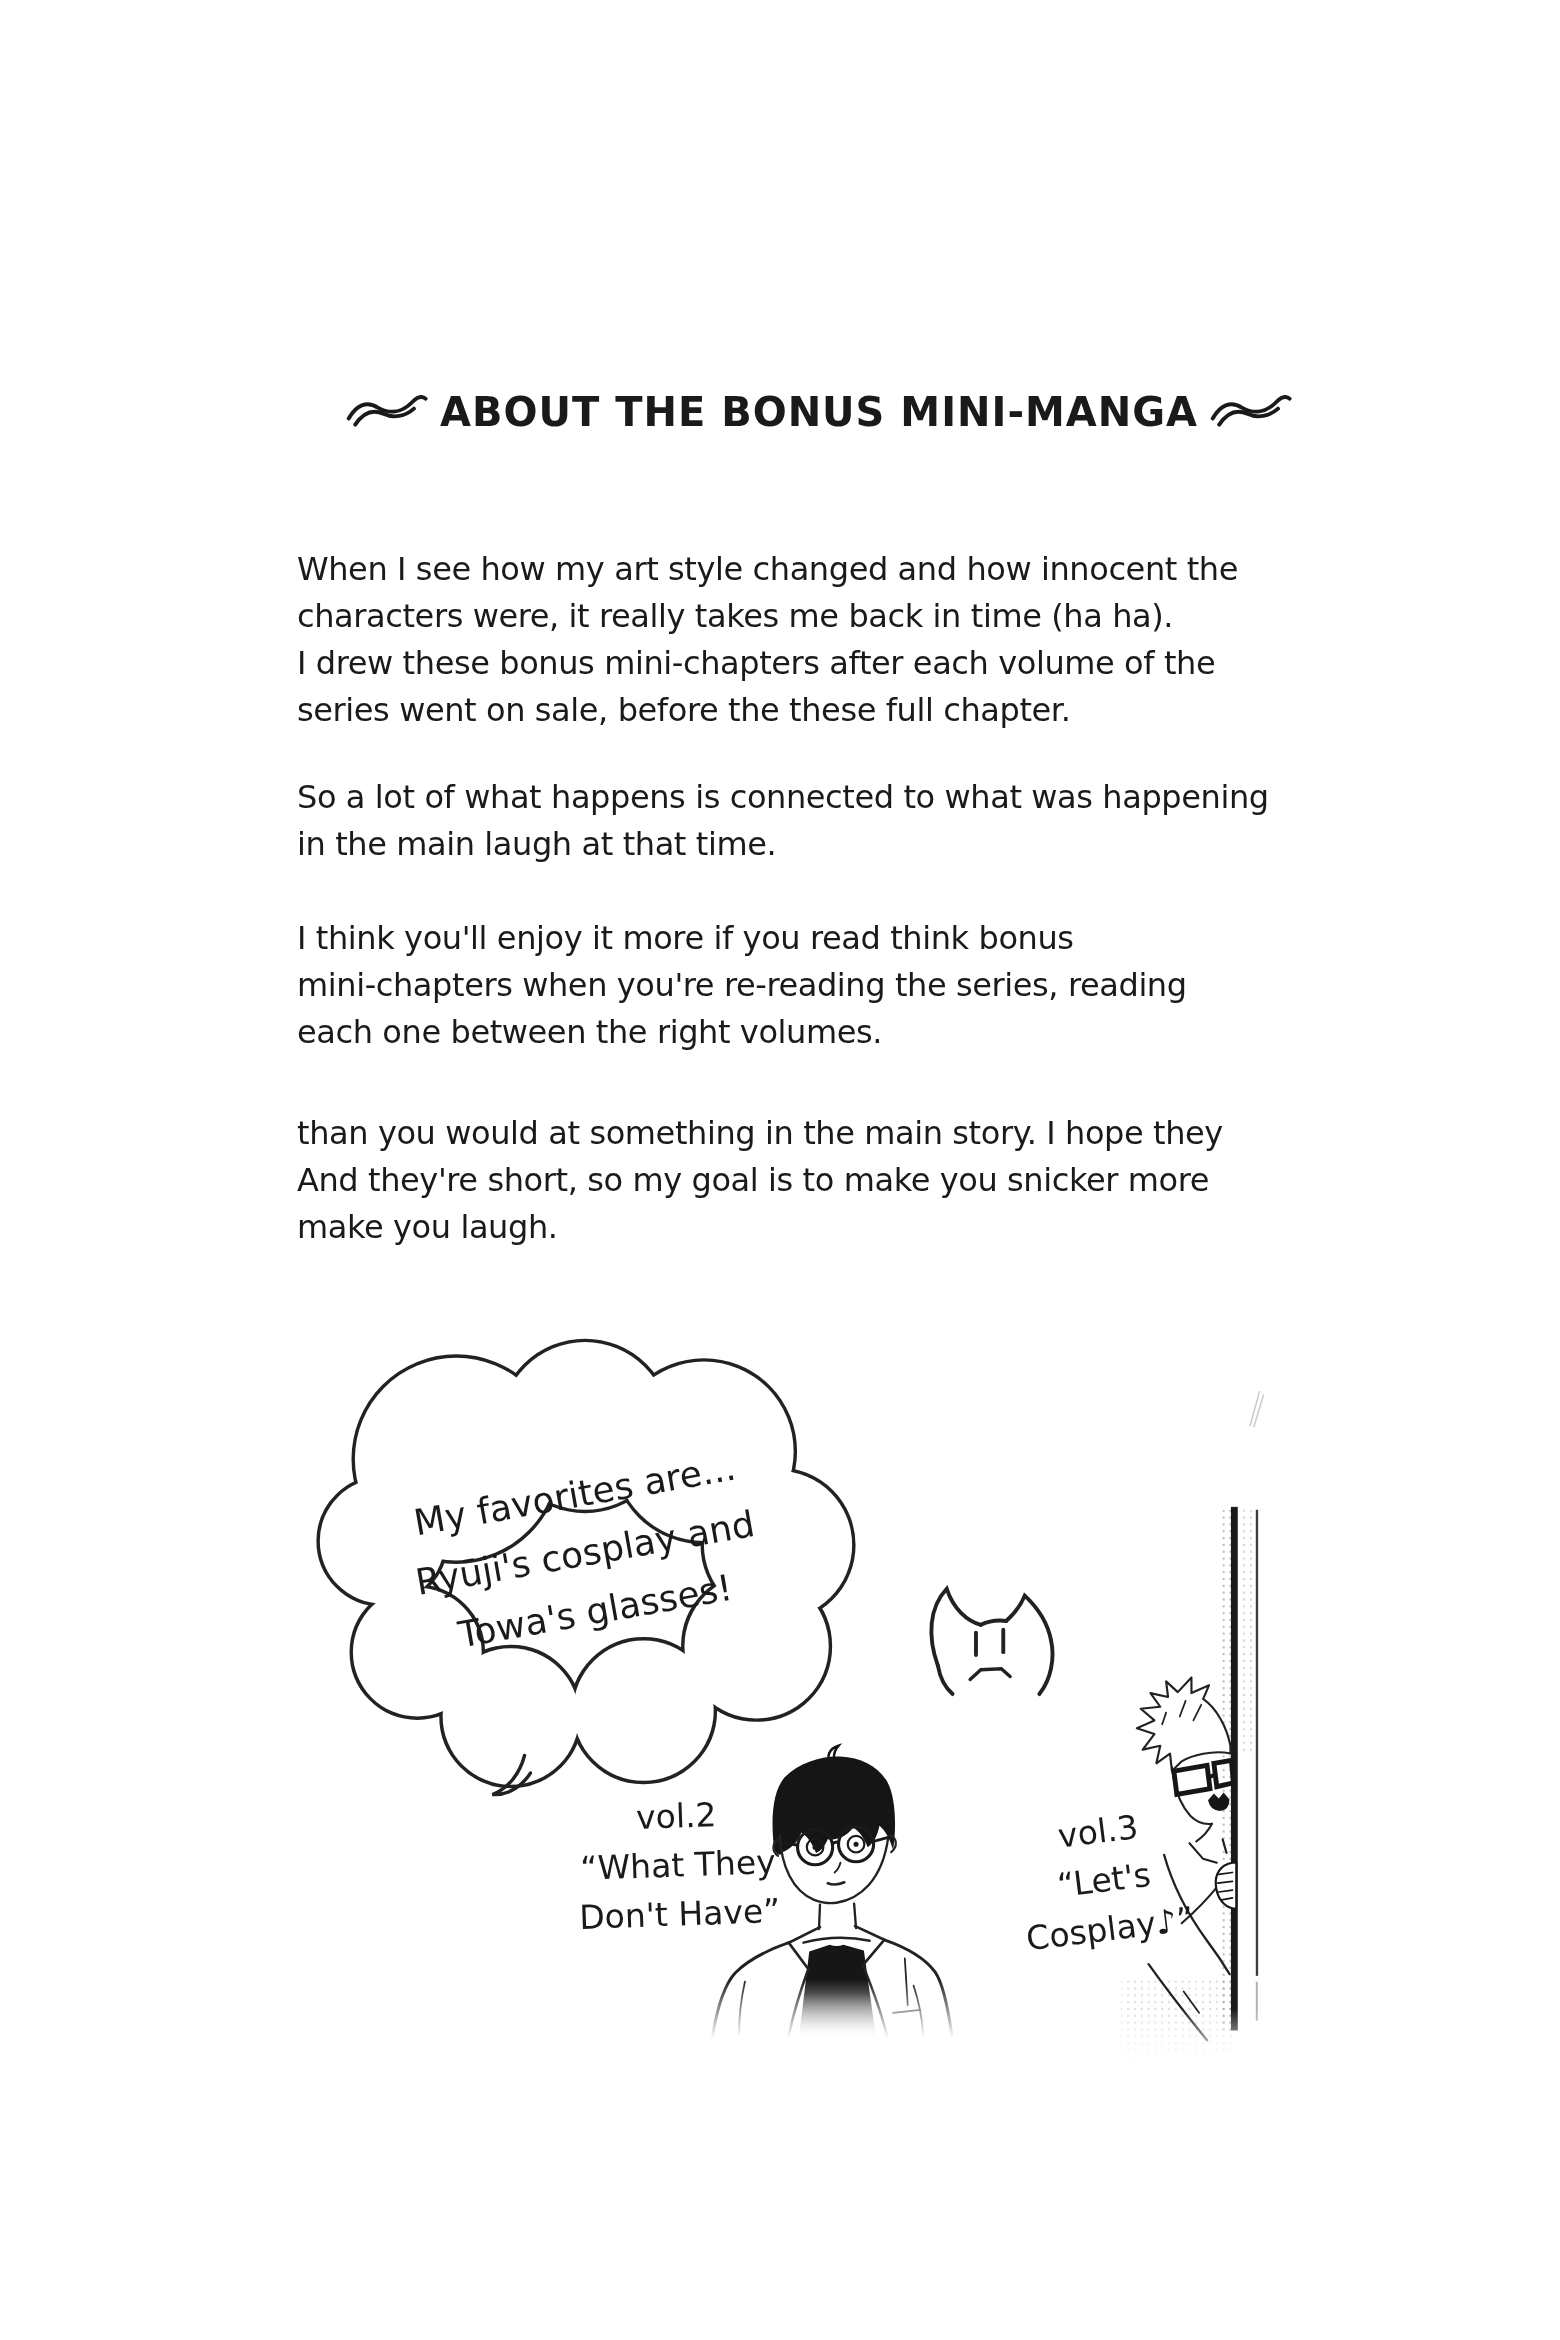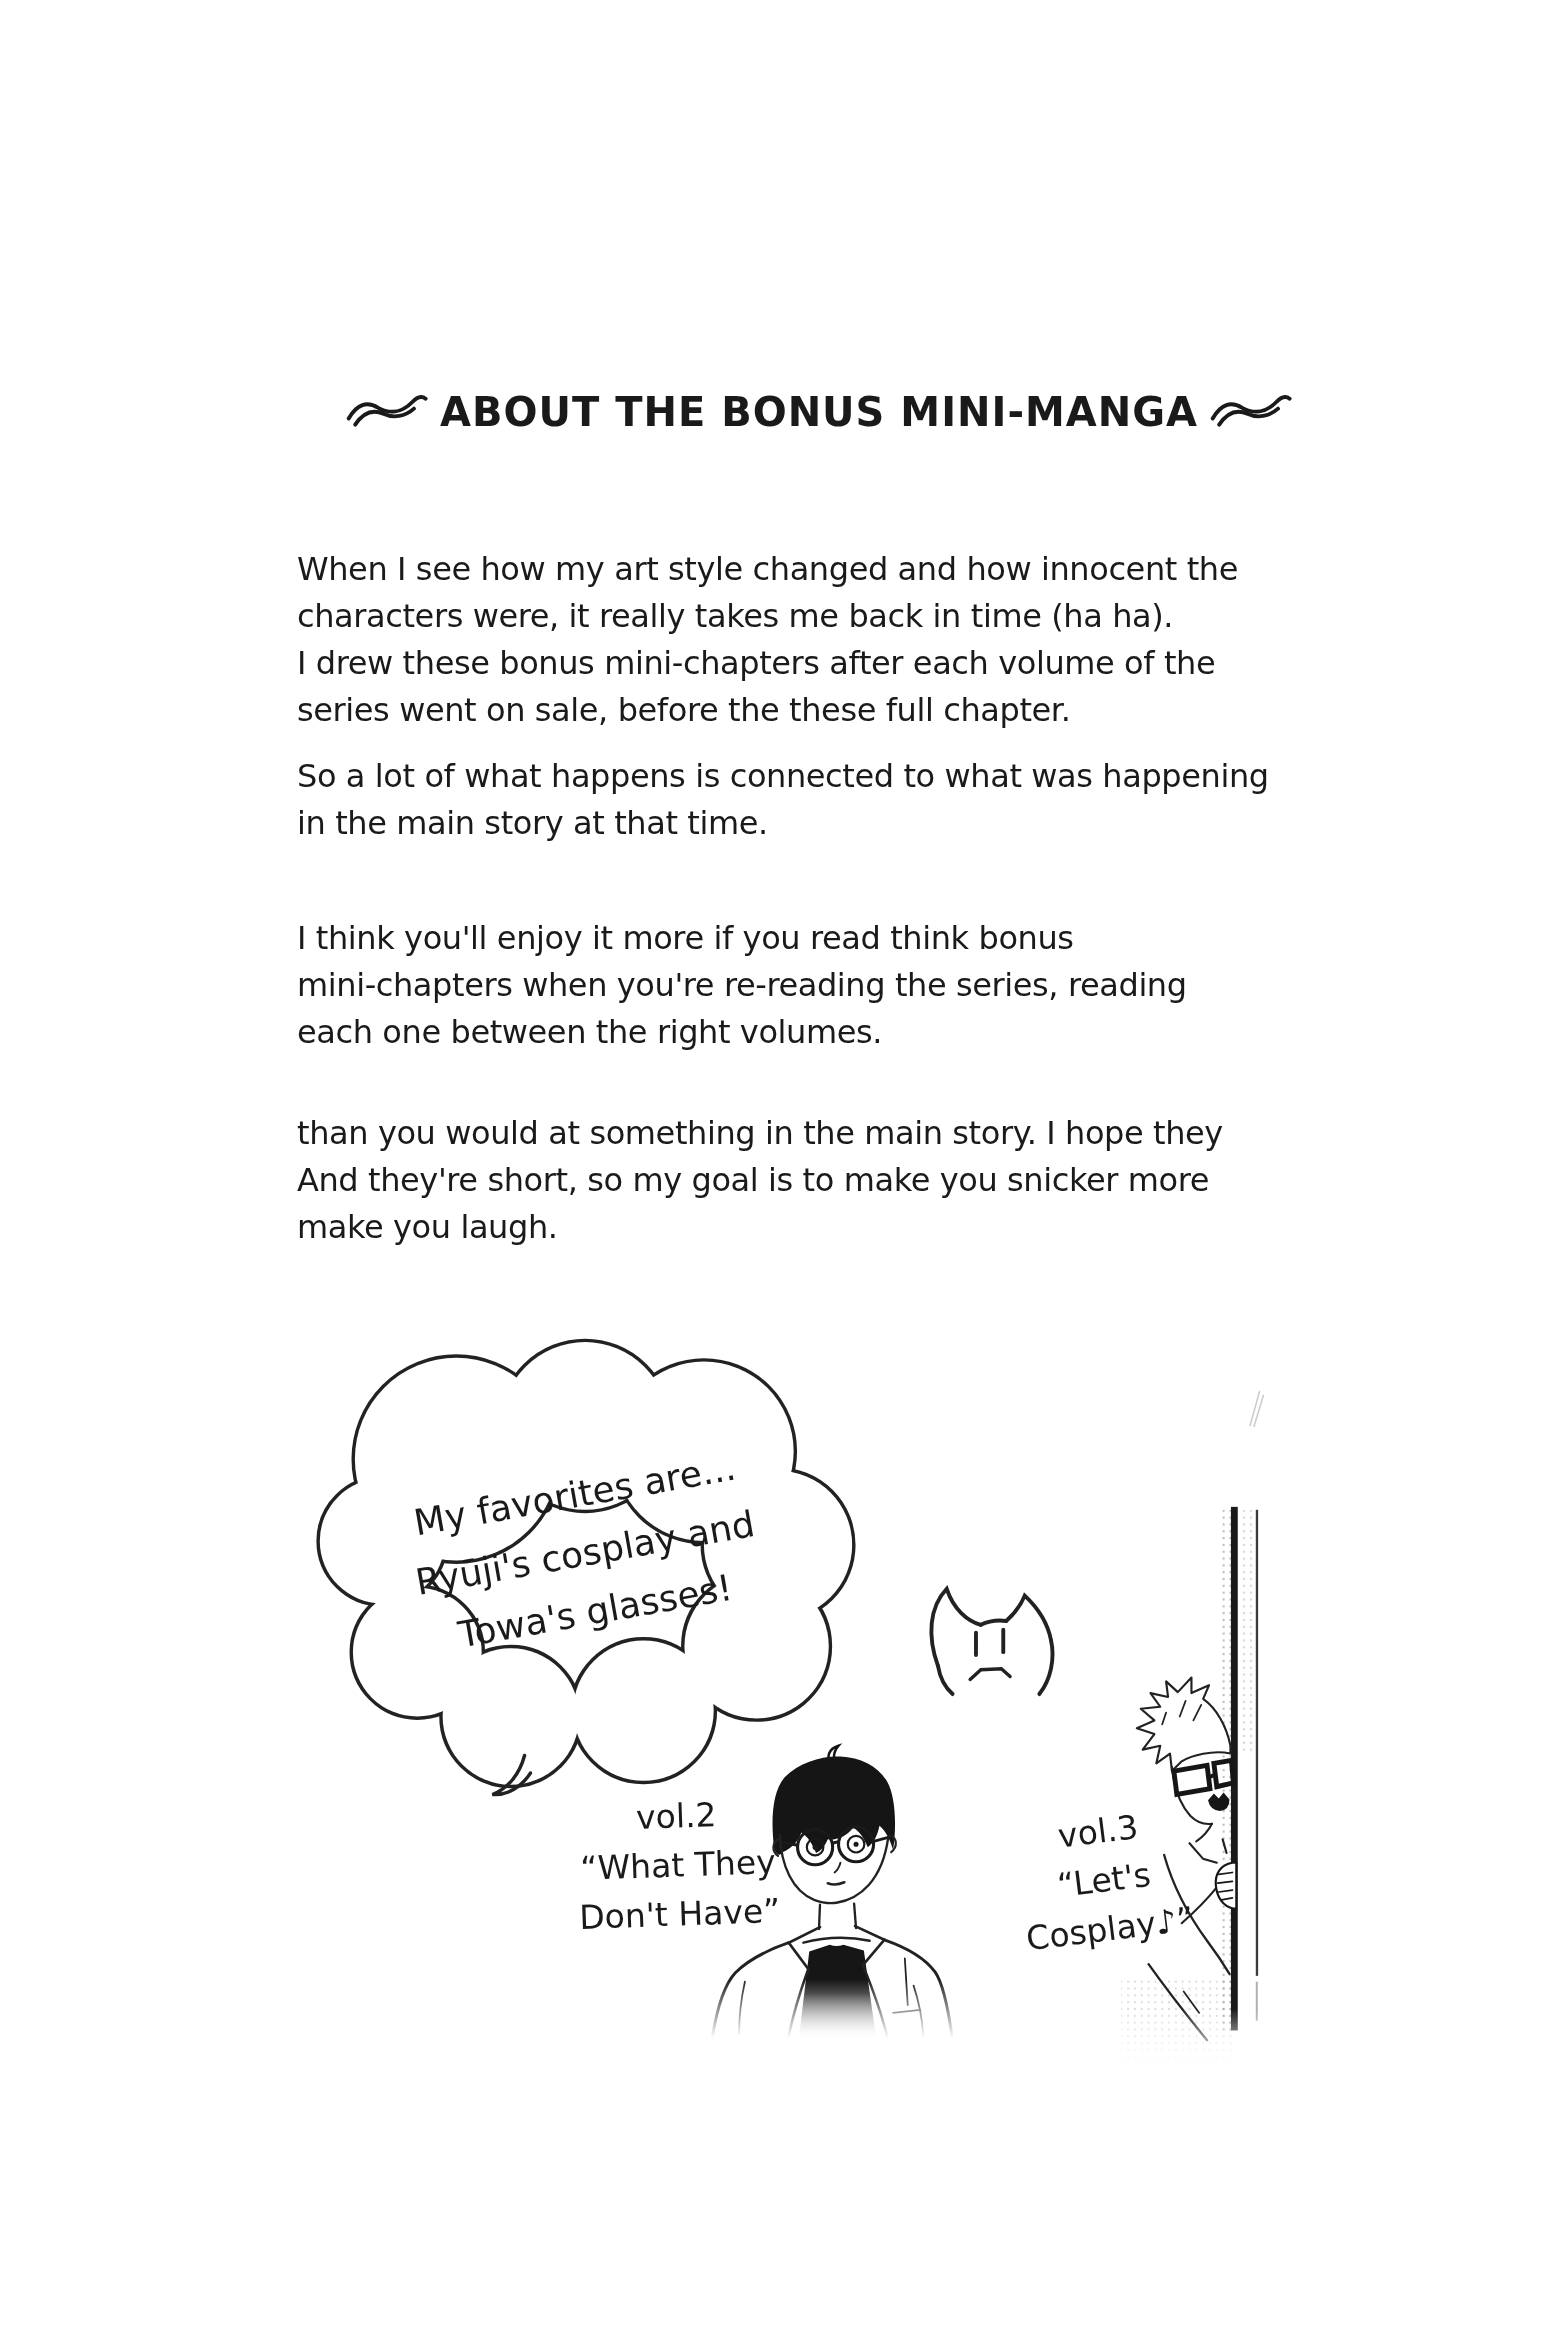--- a/index.html
+++ b/index.html
@@ -13,21 +13,21 @@
     display:flex;align-items:center;justify-content:center;gap:10px;
   }
   .title-row h1{
     margin:0;font-size:40px;font-weight:bold;letter-spacing:1px;white-space:nowrap;
   }
   .squiggle{flex:0 0 auto;}
   .para{position:absolute;left:297px;width:985px;}
   .para .line{
     font-size:32px;line-height:47px;letter-spacing:-0.4px;white-space:nowrap;
   }
-  .p1{top:546px;} .p2{top:753px;} .p3{top:915px;} .p4{top:1110px;}
+  .p1{top:546px;} .p2{top:774px;} .p3{top:915px;} .p4{top:1110px;}
   .bubble-text{
     position:absolute;left:585px;top:1553px;transform:translate(-50%,-50%) rotate(-10deg);
     text-align:center;
   }
   .bubble-text .line{font-size:36px;line-height:59px;white-space:nowrap;}
   .caption{position:absolute;text-align:center;}
   .caption .line{font-size:33px;line-height:49px;white-space:nowrap;}
   .vol2{left:678px;top:1865px;transform:translate(-50%,-50%) rotate(-2deg);}
   .vol3{left:1104px;top:1880px;transform:translate(-50%,-50%) rotate(-7deg);}
   .art{position:absolute;left:0;top:0;pointer-events:none;}
@@ -54,21 +54,21 @@
   </div>
 
   <div class="para p1">
     <div class="line">When I see how my art style changed and how innocent the</div>
     <div class="line">characters were, it really takes me back in time (ha ha).</div>
     <div class="line">I drew these bonus mini-chapters after each volume of the</div>
     <div class="line">series went on sale, before the these full chapter.</div>
   </div>
   <div class="para p2">
     <div class="line">So a lot of what happens is connected to what was happening</div>
-    <div class="line">in the main story at that time.</div>
+    <div class="line">in the main laugh at that time.</div>
   </div>
   <div class="para p3">
     <div class="line">I think you'll enjoy it more if you read think bonus</div>
     <div class="line">mini-chapters when you're re-reading the series, reading</div>
     <div class="line">each one between the right volumes.</div>
   </div>
   <div class="para p4">
     <div class="line">than you would at something in the main story. I hope they</div>
     <div class="line">And they're short, so my goal is to make you snicker more</div>
     <div class="line">make you laugh.</div>

